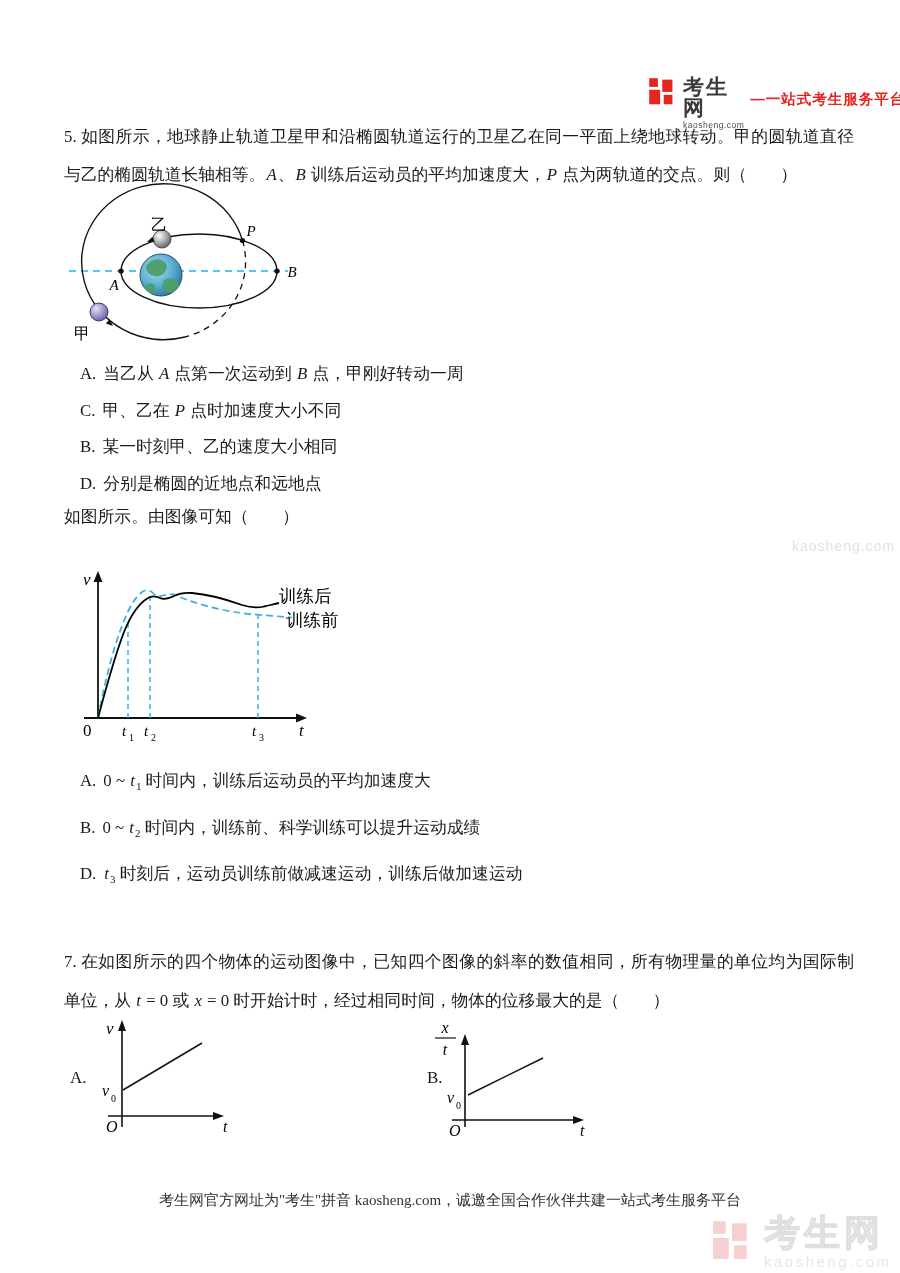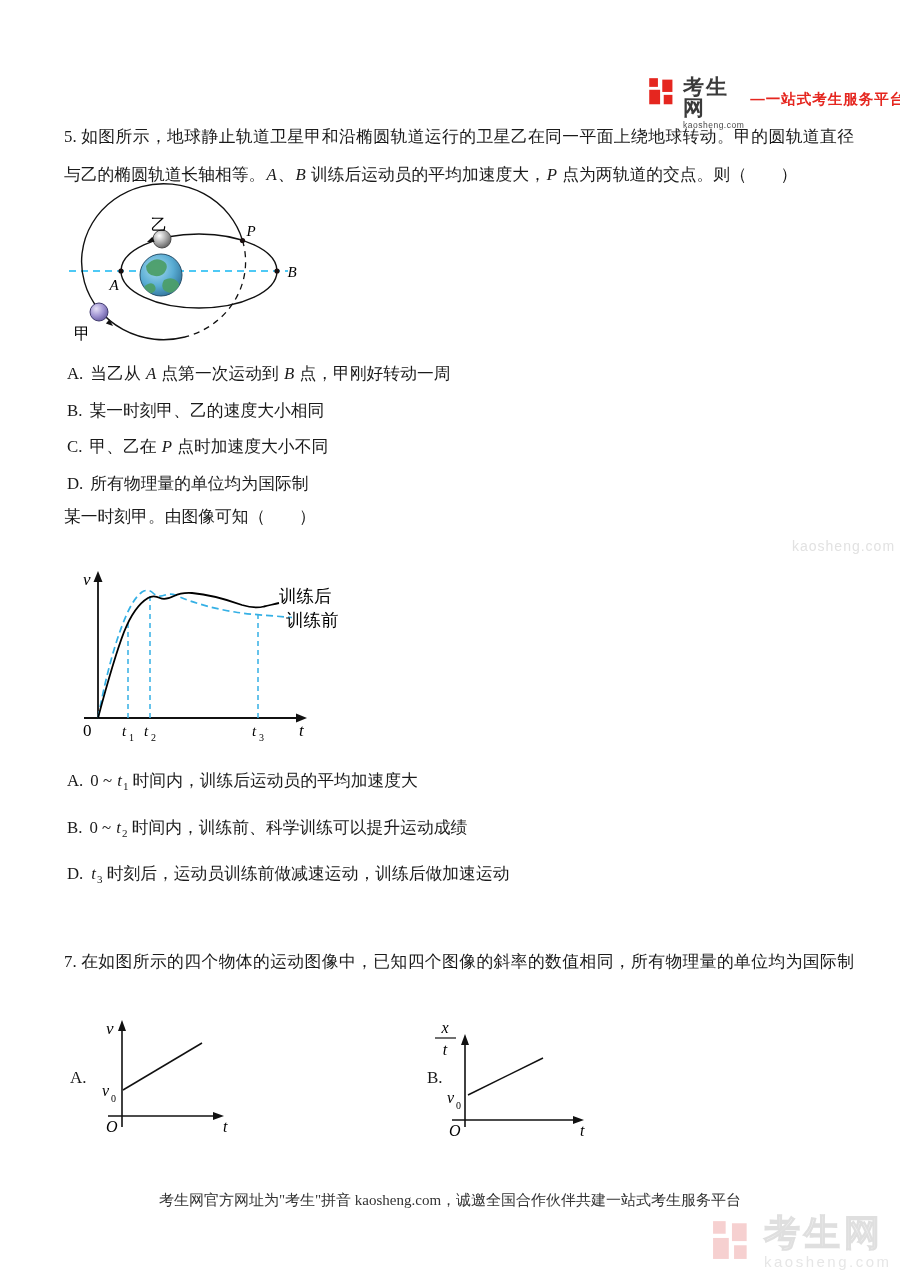--- a/index.html
+++ b/index.html
@@ -13,21 +13,21 @@
               font-size:21px;color:#3a3a3a;letter-spacing:2px;}
   .brand-domain{font-family:"Liberation Sans","DejaVu Sans",sans-serif;font-size:8.5px;
               color:#4a4a4a;letter-spacing:.5px;margin-top:3px;}
   .brand-slogan{font-family:"Liberation Sans","DejaVu Sans",sans-serif;font-weight:bold;
               font-size:14.5px;color:#e5261f;margin:14px 0 0 6px;letter-spacing:1px;white-space:nowrap;}
   
   .para{position:absolute;left:64px;width:790px;font-size:16.8px;line-height:37.5px;}
   .jline{text-align:justify;text-align-last:justify;}
   .it{font-style:italic;font-family:"Liberation Serif","DejaVu Serif",serif;padding:0 1px;}
   sub{font-size:11px;line-height:0;}
-  .opts{position:absolute;left:67px;width:790px;font-size:16.8px;}
+  .opts{position:absolute;left:80px;width:790px;font-size:16.8px;}
   .opt{white-space:nowrap;}
   .olabel{margin-right:7px;}
   .q5opts .opt{line-height:36.5px;}
   .q6opts .opt{line-height:46.5px;}
   .glabel{position:absolute;font-size:17px;color:#1a1a1a;}
   
   .fig{position:absolute;}
   
   .footer{position:absolute;left:0;right:0;top:1181px;text-align:center;font-size:15px;color:#333;}
   .wm-side{position:absolute;left:792px;top:528px;font-family:"Liberation Sans","DejaVu Sans",sans-serif;
@@ -116,27 +116,27 @@
 
     <text x="95" y="50" font-size="16" text-anchor="middle">乙</text>
     <text x="18" y="159" font-size="16" text-anchor="middle">甲</text>
     <text x="50" y="110" font-size="15" font-style="italic" text-anchor="middle">A</text>
     <text x="228" y="97" font-size="15" font-style="italic" text-anchor="middle">B</text>
     <text x="187" y="56" font-size="15" font-style="italic" text-anchor="middle">P</text>
   </svg>
 
   <div class="opts q5opts" style="top:346px;">
     <div class="opt"><span class="olabel">A.</span><span>当乙从 </span><span class="it">A</span><span> 点第一次运动到 </span><span class="it">B</span><span> 点，甲刚好转动一周</span></div>
+    <div class="opt"><span class="olabel">C.</span><span>甲、乙在 </span><span class="it">P</span><span> 点时加速度大小不同</span></div>
     <div class="opt"><span class="olabel">B.</span><span>某一时刻甲、乙的速度大小相同</span></div>
-    <div class="opt"><span class="olabel">C.</span><span>甲、乙在 </span><span class="it">P</span><span> 点时加速度大小不同</span></div>
-    <div class="opt"><span class="olabel">D.</span><span>所有物理量的单位均为国际制</span></div>
+    <div class="opt"><span class="olabel">D.</span><span>分别是椭圆的近地点和远地点</span></div>
   </div>
 
   <div class="para" style="top:487px;line-height:39px;">
-    <div>某一时刻甲。由图像可知（　　）</div>
+    <div>如图所示。由图像可知（　　）</div>
   </div>
 
   <svg class="fig" style="left:70px;top:558px;" width="300" height="178" viewBox="0 0 300 178">
 
     <line x1="28" y1="150" x2="28" y2="12" stroke="#111" stroke-width="1.8"></line>
     <polygon points="28,3 23.5,14 32.5,14" fill="#111"></polygon>
     <line x1="14" y1="150" x2="228" y2="150" stroke="#111" stroke-width="1.8"></line>
     <polygon points="237,150 226,145.5 226,154.5" fill="#111"></polygon>
 
     <line x1="58" y1="150" x2="58" y2="53" stroke="#35b0e5" stroke-width="1.5" stroke-dasharray="5 4"></line>
@@ -160,20 +160,21 @@
   </svg>
 
   <div class="opts q6opts" style="top:748px;">
     <div class="opt"><span class="olabel">A.</span><span>0 ~ </span><span class="it">t</span><sub>1</sub><span> 时间内，训练后运动员的平均加速度大</span></div>
     <div class="opt"><span class="olabel">B.</span><span>0 ~ </span><span class="it">t</span><sub>2</sub><span> 时间内，训练前、科学训练可以提升运动成绩</span></div>
     <div class="opt"><span class="olabel">D.</span><span class="it">t</span><sub>3</sub><span> 时刻后，运动员训练前做减速运动，训练后做加速运动</span></div>
   </div>
 
   <div class="para" style="top:933px;line-height:38.5px;">
     <div class="jline">7. 在如图所示的四个物体的运动图像中，已知四个图像的斜率的数值相同，所有物理量的单位均为国际制</div>
+    <div><span>单位，从 </span><span class="it">t</span><span> = 0 或 </span><span class="it">x</span><span> = 0 时开始计时，经过相同时间，物体的位移最大的是（　　）</span></div>
   </div>
 
   <span class="glabel" style="left:70px;top:1058px;">A.</span>
   <svg class="fig" style="left:80px;top:1008px;" width="170" height="126" viewBox="0 0 170 126">
     <line x1="42" y1="10" x2="42" y2="109" stroke="#111" stroke-width="1.6"></line>
     <polygon points="42,2 38,13 46,13" fill="#111"></polygon>
     <line x1="28" y1="98" x2="136" y2="98" stroke="#111" stroke-width="1.6"></line>
     <polygon points="144,98 133,94 133,102" fill="#111"></polygon>
     <line x1="43" y1="72" x2="122" y2="25" stroke="#111" stroke-width="1.5"></line>
     <text x="26" y="16" font-size="17" font-style="italic">v</text>

